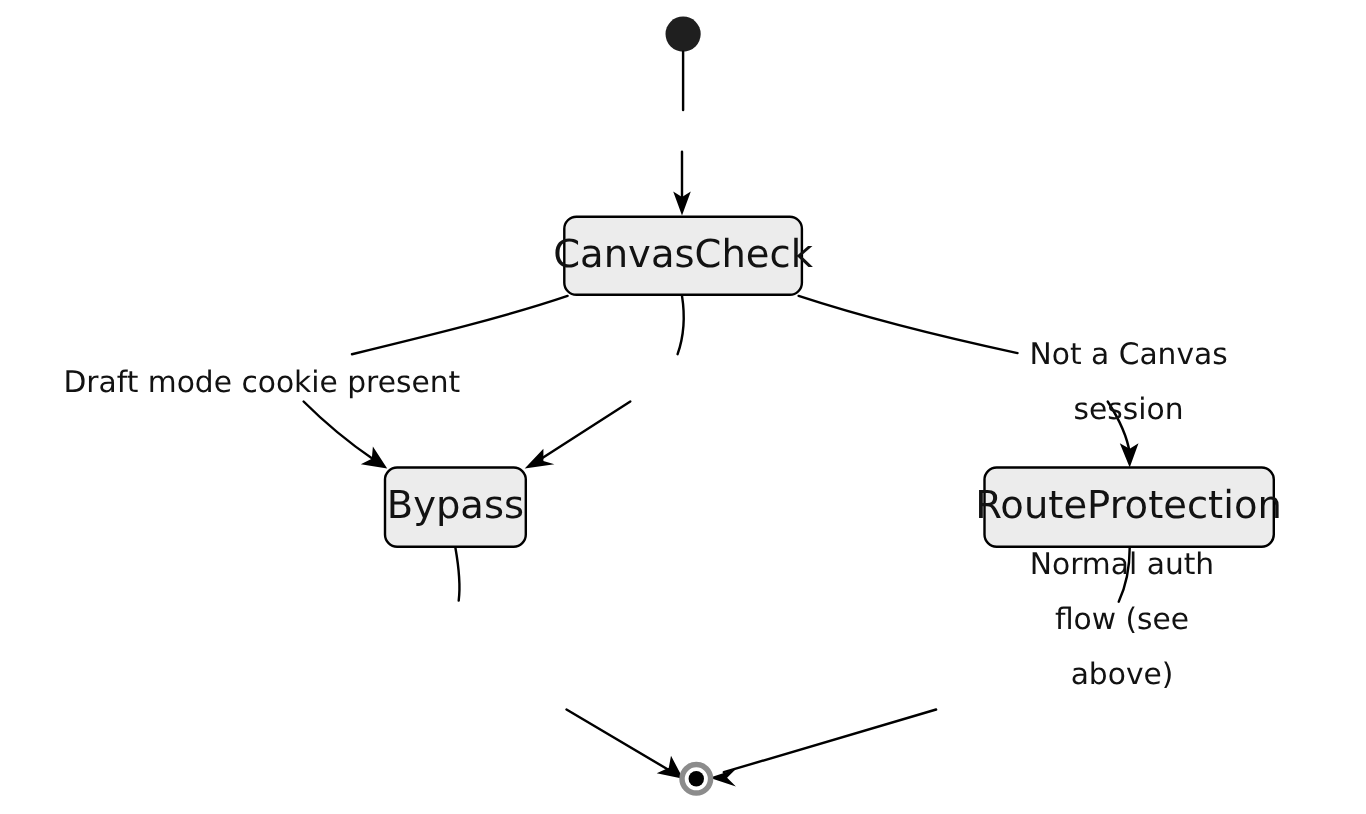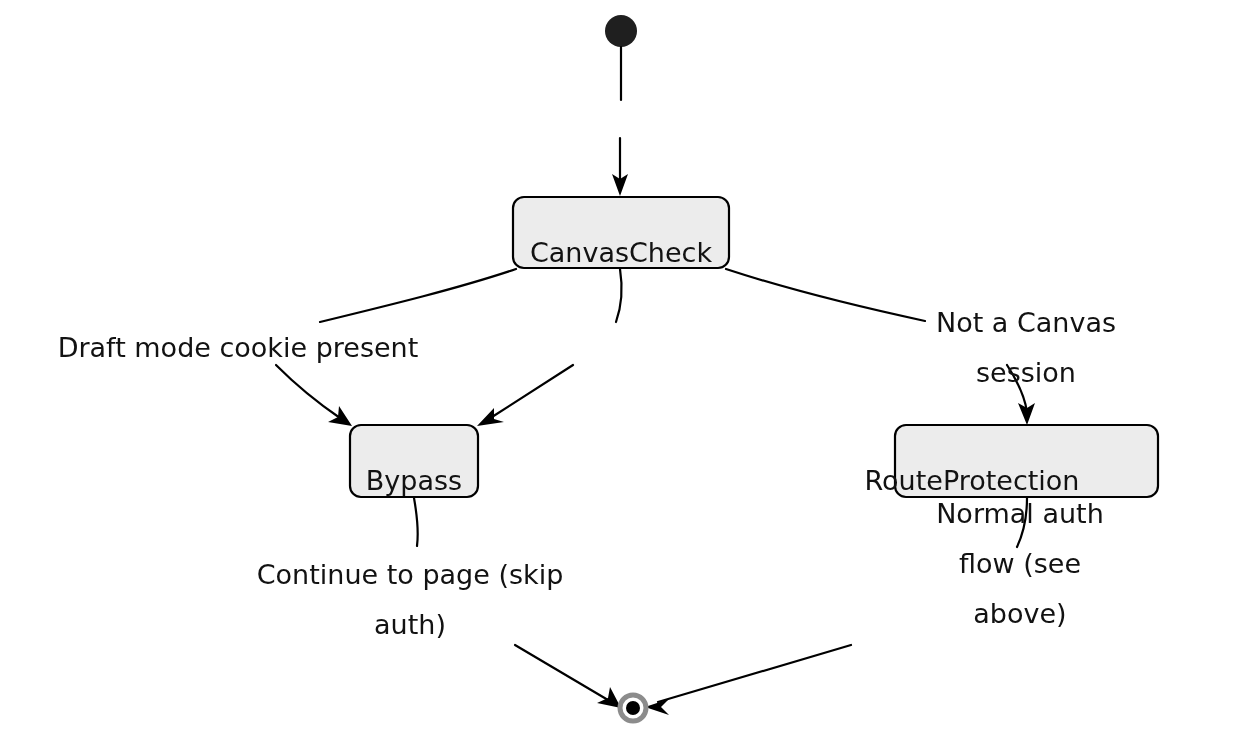--- a/index.html
+++ b/index.html
@@ -47,26 +47,25 @@
     fill: #000000;
     stroke: none;
   }
   .arrow-head {
     fill: #000000;
     stroke: none;
   }
   .node-label {
     position: absolute;
     color: #121212;
-    font-size: 27px;
+    font-size: 35px;
     line-height: 1.08;
     white-space: nowrap;
     transform: translate(-50%, -50%);
     text-align: center;
-    margin-top: 20px;
   }
   .edge-label {
     position: absolute;
     color: #121212;
     font-size: 27px;
     line-height: 1.85;
     transform: translate(-50%, -50%);
     text-align: center;
     white-space: pre-line;
   }
@@ -111,27 +110,25 @@
     <polygon class="arrow-head" points="645,707 669,699 661,707 669,715"></polygon>
 
     <circle class="end-ring-outer" cx="633" cy="708" r="13"></circle>
     <circle class="end-dot" cx="633" cy="708" r="7"></circle>
   </svg>
 
   <div class="node-label" style="left:621px; top:233px;">CanvasCheck</div>
 
   <div class="node-label" style="left:414px; top:461px;">Bypass</div>
 
-  <div class="node-label" style="left:972px; top:461px;text-align:center;">RouteProtection</div>
+  <div class="node-label" style="left:1026px; top:461px;text-align:center;">RouteProtection</div>
 
 
   <div class="edge-label" style="left:208px; top:348px;margin-left:30px;">Draft mode cookie present</div>
 
 
   <div class="edge-label" style="left:1026px; top:348px;">Not a Canvas session</div>
 
-  <div class="edge-label" style="left:410px; top:600px;">Continue to page (skip
-auth)</div>
 
   <div class="edge-label" style="left:1020px; top:564px;">Normal auth flow (see
 above)</div>
 
 </div>
 
 </body></html>

